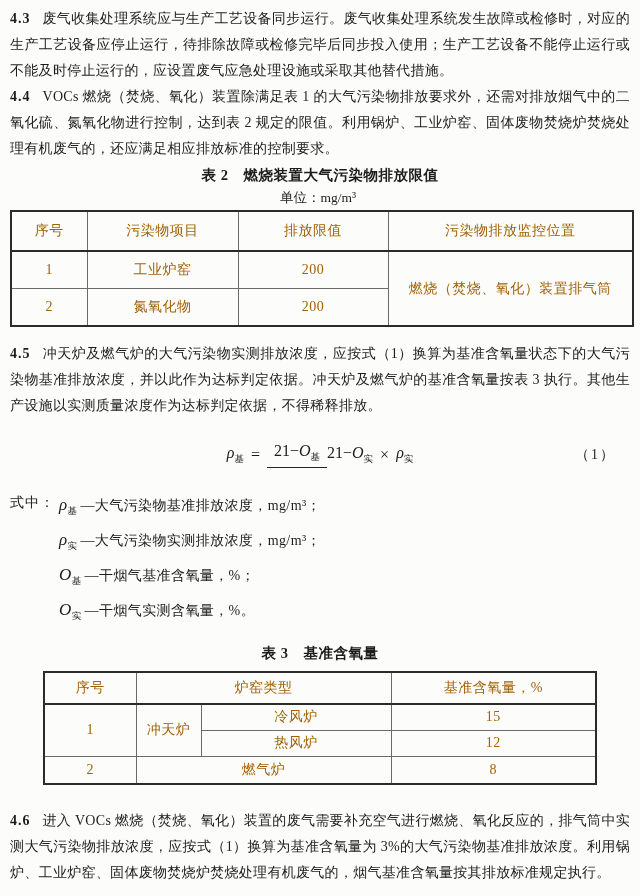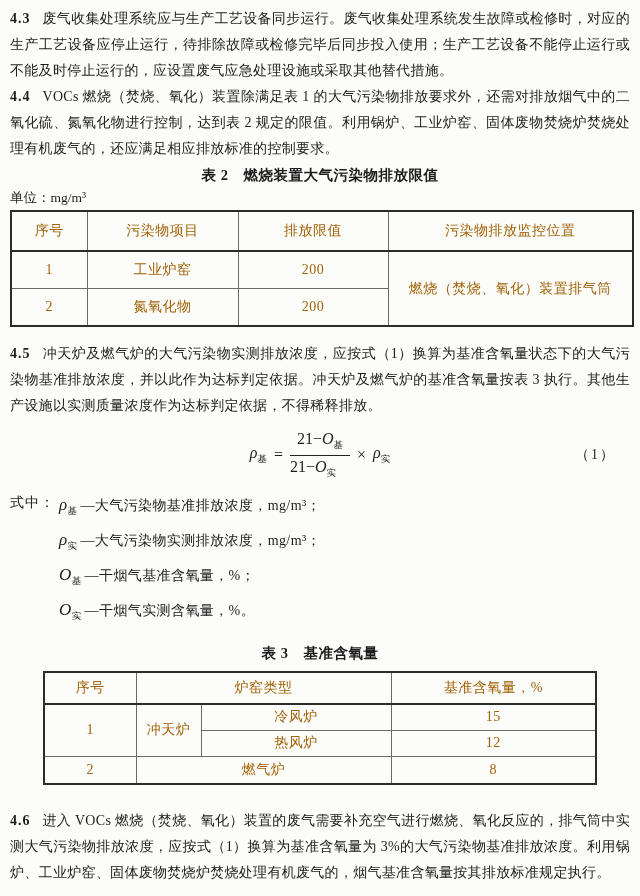--- a/index.html
+++ b/index.html
@@ -31,21 +31,21 @@
   }
   .tbl-title{
     margin-top:0;
     text-align:center;
     font-weight:bold;
     font-size:14.5px;
     line-height:26px;
     letter-spacing:0.5px;
   }
   .unit-line{
-    text-align:left;
+    text-align:center;
     font-size:13.5px;
     line-height:20px;
     padding-right:4px;
   }
   table{
     border-collapse:collapse;
     table-layout:fixed;
   }
   td{
     text-align:center;
@@ -83,21 +83,21 @@
     font-style:italic;
   }
   .formula sub, .where sub{
     font-size:9.5px;
     font-style:normal;
     vertical-align:sub;
   }
   .formula .op{margin:0 7px;}
   .frac{
     display:inline-flex;
-    flex-direction:column;
+    flex-direction:row;
     text-align:left;
     vertical-align:middle;
   }
   .frac .fnum{
     display:block;
     border-bottom:1.3px solid #222;
     padding:0 7px 2px 7px;
   }
   .frac .fden{display:block;padding-top:2px;}
   .eq-label{

